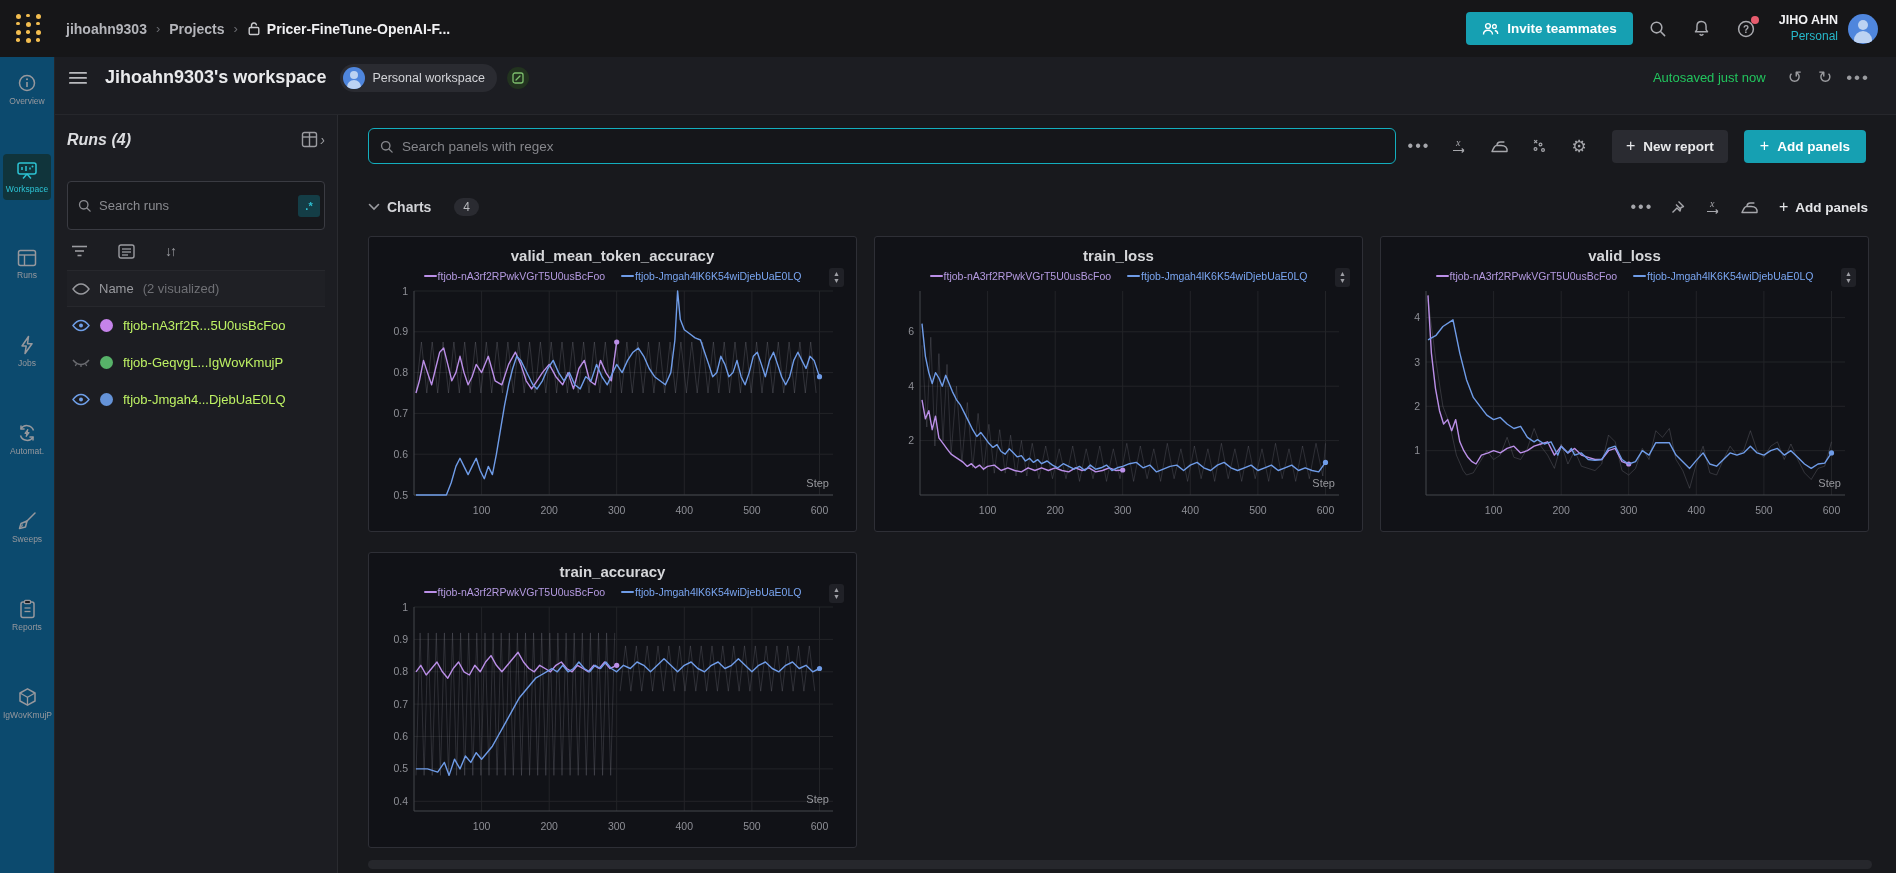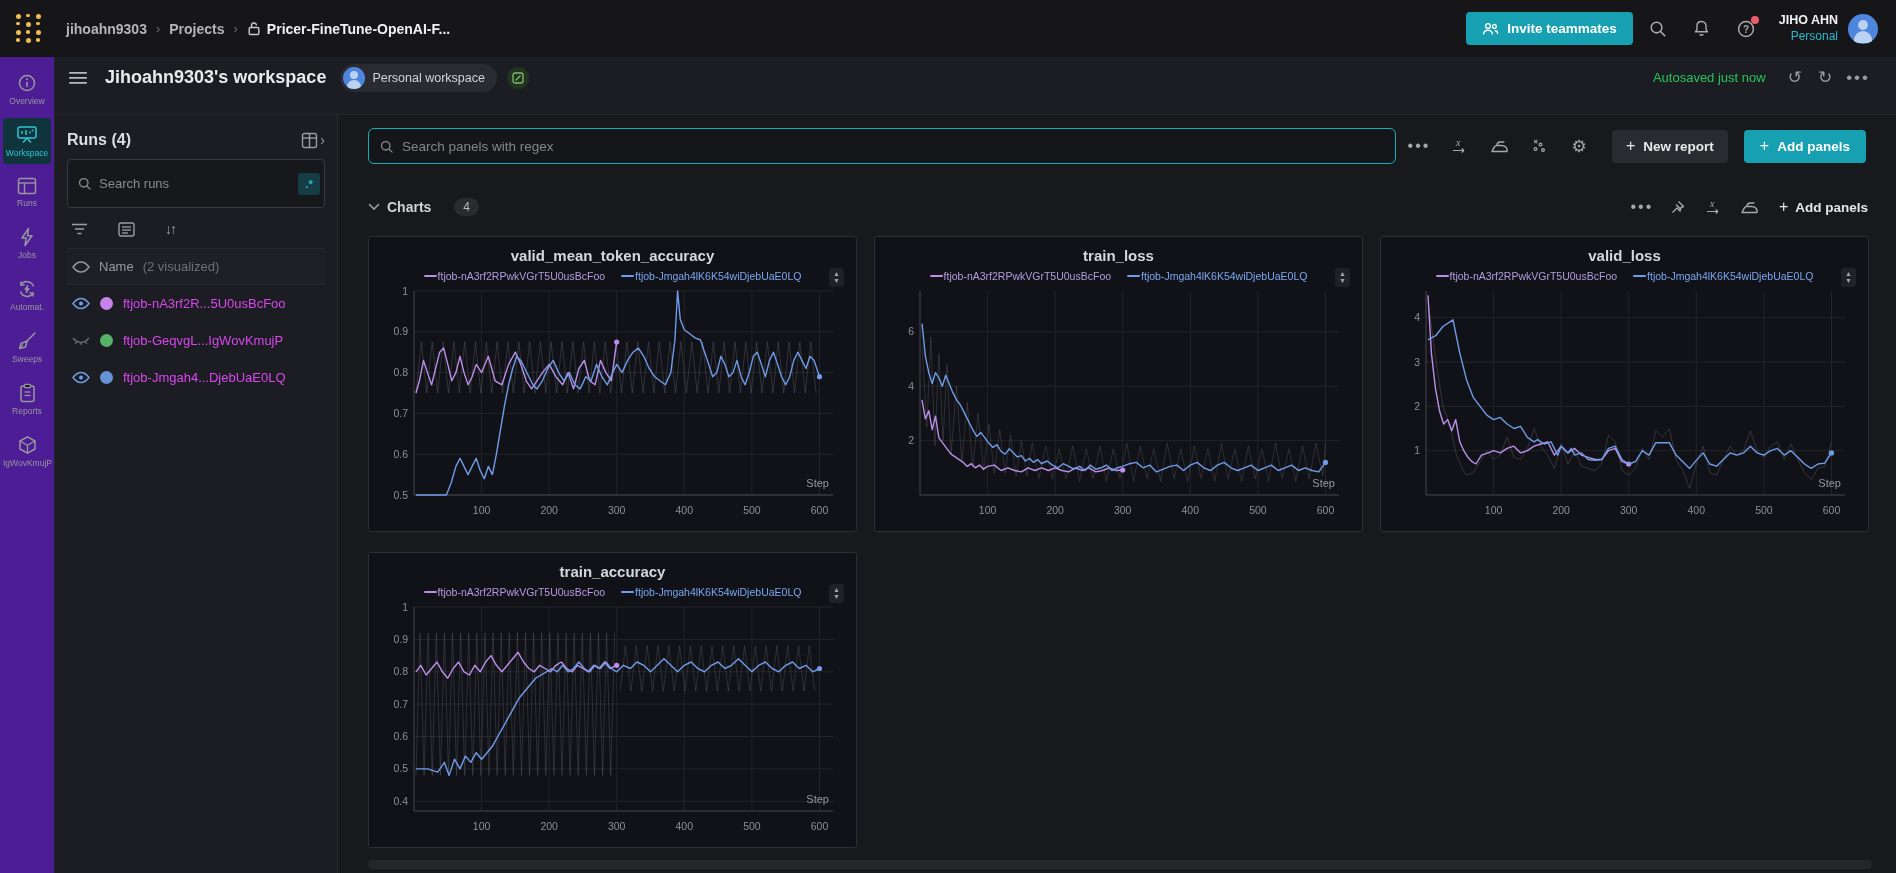--- a/index.html
+++ b/index.html
@@ -29,22 +29,22 @@
   .user-scope { font-size:12px; color:#27b8c9; }
   .avatar { width:30px; height:30px; border-radius:50%; background:#4f86dd; position:relative;
     overflow:hidden; cursor:pointer; flex:0 0 auto; }
   .avatar::before { content:""; position:absolute; top:6px; left:50%; transform:translateX(-50%);
     width:10px; height:10px; border-radius:50%; background:#bcd2f2; }
   .avatar::after { content:""; position:absolute; top:17px; left:50%; transform:translateX(-50%);
     width:18px; height:12px; border-radius:9px 9px 0 0; background:#bcd2f2; }
 
   
   .shell { flex:1; display:flex; min-height:0; }
-  .rail { width:55px; background:#4c1d95; border-right:1px solid #242529; padding-top:6px;
-    display:flex; flex-direction:column; flex:0 0 auto; }
+  .rail { width:55px; background:#0c4a6e; border-right:1px solid #242529; padding-top:6px;
+    display:flex; flex-direction:column; flex:0 0 auto;gap:36px; }
   .rail-item { margin:3px 3px; padding:7px 0 6px; border-radius:4px; text-align:center;
     color:#97989d; cursor:pointer; }
   .rail-item svg { display:block; margin:0 auto 3px; }
   .rail-item .rlabel { font-size:8.5px; display:block; }
   .rail-item.active { background:#10343b; color:#2cc3d4; }
 
   .content { flex:1; display:flex; flex-direction:column; min-width:0; }
   .ws-header { height:58px; background:#1c1d22; border-bottom:1px solid #26272c;
     display:flex; align-items:center; padding:0 20px 16px 14px; flex:0 0 auto; }
   .hamb { width:20px; cursor:pointer; margin-right:16px; color:#b9babe; }
@@ -58,39 +58,39 @@
     display:flex; align-items:center; justify-content:center; cursor:pointer; }
   .autosave { font-size:13px; color:#22c55e; margin-right:14px; }
   .hist { color:#9a9b9f; font-size:17px; cursor:pointer; padding:0 8px; }
   .dots { color:#9a9b9f; font-size:17px; letter-spacing:2px; cursor:pointer; padding:0 6px; }
 
   .body-row { flex:1; display:flex; min-height:0; }
 
   
   .runs-panel { width:283px; background:#1c1d22; border-right:1px solid #2a2b30;
     padding:16px 12px 0; flex:0 0 auto; }
-  .runs-head { display:flex; align-items:center; justify-content:space-between; margin-bottom:10px; }
+  .runs-head { display:flex; align-items:flex-start; justify-content:space-between; margin-bottom:32px;font-style:italic; }
   .runs-title { font-size:16px; font-weight:700; color:#dcdde0; }
   .runs-head-icons { display:flex; align-items:center; gap:2px; color:#9b9ca1; cursor:pointer; }
   .search-box { position:relative; height:49px; background:#17181c; border:1px solid #3a3b42;
     border-radius:4px; display:flex; align-items:center; padding:0 4px 0 9px; }
   .search-box input { flex:1; background:transparent; border:none; outline:none; color:#d6d7da;
     font-size:13px; font-family:inherit; margin-left:7px; min-width:0; }
   .search-box input::placeholder { color:#8a8b90; }
   .regex-btn { width:22px; height:22px; border-radius:3px; background:#143d46; color:#2ec0d2;
     font-size:11px; font-weight:700; display:flex; align-items:center; justify-content:center;
     cursor:pointer; flex:0 0 auto; }
   .filter-row { display:flex; align-items:center; gap:30px; padding:13px 4px 11px; color:#9b9ca1; }
   .filter-row > span { cursor:pointer; display:flex; align-items:center; }
   .name-head { display:flex; align-items:center; gap:9px; padding:10px 5px;
     border-top:1px solid #27282d; border-bottom:1px solid #27282d; background:#1f2025;
     font-size:13px; color:#98999e; }
   .dim { color:#6f7075; }
   .run-row { display:flex; align-items:center; gap:10px; padding:11px 5px; font-size:13px;
-    color:#d946ef; cursor:pointer; }
+    color:#bef264; cursor:pointer; }
   .run-dot { width:13px; height:13px; border-radius:50%; flex:0 0 auto; }
   .eye { width:18px; display:flex; justify-content:center; cursor:pointer; flex:0 0 auto; }
 
   
   .main { flex:1; min-width:0; display:flex; flex-direction:column; padding:13px 18px 0 30px; }
   .toolbar { display:flex; align-items:center; gap:6px; flex:0 0 auto; }
   .panel-search { flex:0 0 auto; width:1028px; height:36px; border:1.5px solid #13aebe;
     border-radius:6px; background:#15161a; display:flex; align-items:center; padding:0 10px; }
   .panel-search input { flex:1; background:transparent; border:none; outline:none; color:#d6d7da;
     font-size:13.5px; font-family:inherit; margin-left:8px; }

